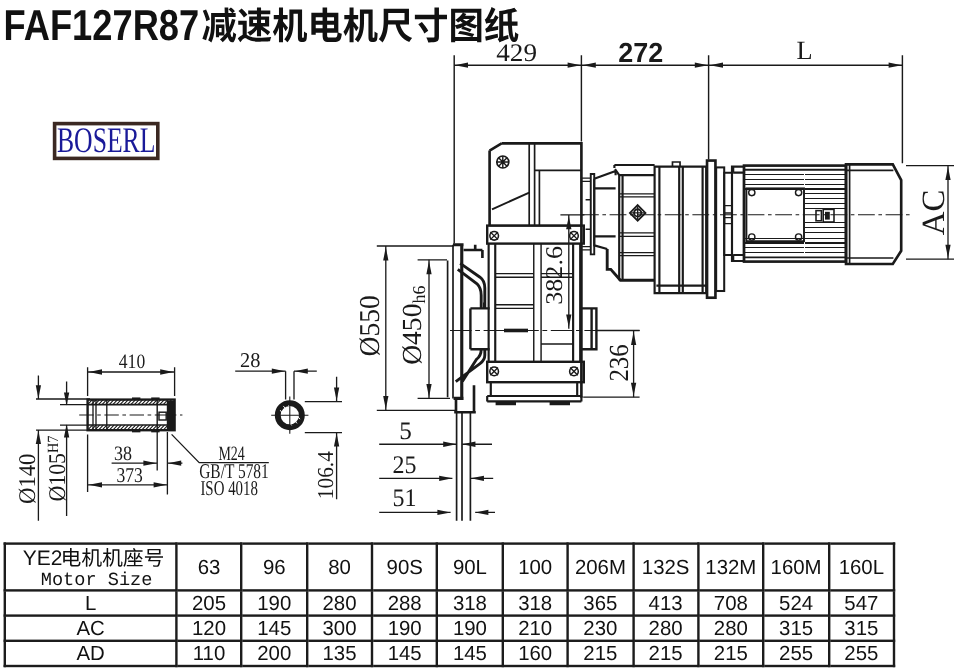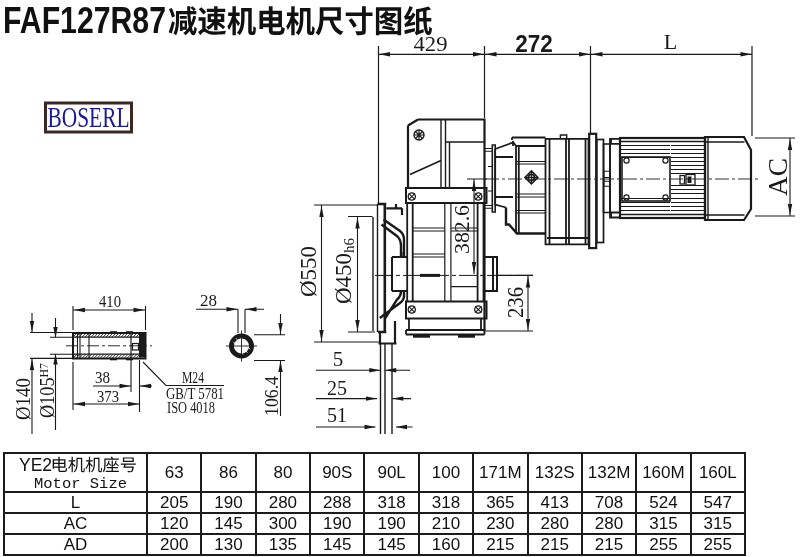--- a/index.html
+++ b/index.html
@@ -294,26 +294,26 @@
                 <path transform="translate(45.5,17) scale(0.017300,0.017000)" d="M452 -408V-264H204V-408ZM531 -408H788V-264H531ZM452 -478H204V-621H452ZM531 -478V-621H788V-478ZM126 -695V-129H204V-191H452V-85C452 32 485 63 597 63C622 63 791 63 818 63C925 63 949 10 962 -142C939 -148 907 -162 887 -176C880 -46 870 -13 814 -13C778 -13 632 -13 602 -13C542 -13 531 -25 531 -83V-191H865V-695H531V-838H452V-695Z"></path>
 <path transform="translate(62.8,17) scale(0.017300,0.017000)" d="M498 -783V-462C498 -307 484 -108 349 32C366 41 395 66 406 80C550 -68 571 -295 571 -462V-712H759V-68C759 18 765 36 782 51C797 64 819 70 839 70C852 70 875 70 890 70C911 70 929 66 943 56C958 46 966 29 971 0C975 -25 979 -99 979 -156C960 -162 937 -174 922 -188C921 -121 920 -68 917 -45C916 -22 913 -13 907 -7C903 -2 895 0 887 0C877 0 865 0 858 0C850 0 845 -2 840 -6C835 -10 833 -29 833 -62V-783ZM218 -840V-626H52V-554H208C172 -415 99 -259 28 -175C40 -157 59 -127 67 -107C123 -176 177 -289 218 -406V79H291V-380C330 -330 377 -268 397 -234L444 -296C421 -322 326 -429 291 -464V-554H439V-626H291V-840Z"></path>
 <path transform="translate(80.1,17) scale(0.017300,0.017000)" d="M498 -783V-462C498 -307 484 -108 349 32C366 41 395 66 406 80C550 -68 571 -295 571 -462V-712H759V-68C759 18 765 36 782 51C797 64 819 70 839 70C852 70 875 70 890 70C911 70 929 66 943 56C958 46 966 29 971 0C975 -25 979 -99 979 -156C960 -162 937 -174 922 -188C921 -121 920 -68 917 -45C916 -22 913 -13 907 -7C903 -2 895 0 887 0C877 0 865 0 858 0C850 0 845 -2 840 -6C835 -10 833 -29 833 -62V-783ZM218 -840V-626H52V-554H208C172 -415 99 -259 28 -175C40 -157 59 -127 67 -107C123 -176 177 -289 218 -406V79H291V-380C330 -330 377 -268 397 -234L444 -296C421 -322 326 -429 291 -464V-554H439V-626H291V-840Z"></path>
 <path transform="translate(97.4,17) scale(0.017300,0.017000)" d="M757 -606C736 -486 687 -391 606 -330V-623H533V-228H255V-161H533V-12H190V54H953V-12H606V-161H891V-228H606V-327C622 -316 648 -295 659 -284C701 -319 736 -362 764 -414C818 -367 875 -312 907 -276L952 -324C917 -363 849 -424 790 -472C805 -510 816 -552 824 -597ZM350 -606C329 -481 282 -378 198 -314C215 -304 244 -282 255 -271C299 -309 335 -357 363 -415C404 -375 447 -329 471 -297L516 -347C489 -382 435 -435 388 -476C401 -514 411 -554 418 -598ZM480 -823C498 -796 517 -764 533 -734H112V-456C112 -311 105 -109 27 35C45 43 77 64 91 77C173 -76 186 -302 186 -456V-664H949V-734H618C601 -769 575 -813 550 -847Z"></path>
 <path transform="translate(114.7,17) scale(0.017300,0.017000)" d="M260 -732H736V-596H260ZM185 -799V-530H815V-799ZM63 -440V-371H269C249 -309 224 -240 203 -191H727C708 -75 688 -19 663 1C651 9 639 10 615 10C587 10 514 9 444 2C458 23 468 52 470 74C539 78 605 79 639 77C678 76 702 70 726 50C763 18 788 -57 812 -225C814 -236 816 -259 816 -259H315L352 -371H933V-440Z"></path>
               </g>
     <text x="29" y="33.5" font-family="Liberation Mono" font-size="15.5" fill="#111">Motor Size</text>
   </svg>
           </td>
   <td>63</td>
-          <td>86</td>
+          <td>96</td>
           <td>80</td>
           <td>90S</td>
           <td>90L</td>
           <td>100</td>
-          <td>171M</td>
+          <td>206M</td>
           <td>132S</td>
           <td>132M</td>
           <td>160M</td>
           <td>160L</td>
         </tr>
 <tr>
           <td>L</td>
           <td>205</td>
           <td>190</td>
           <td>280</td>
@@ -335,22 +335,22 @@
           <td>190</td>
           <td>210</td>
           <td>230</td>
           <td>280</td>
           <td>280</td>
           <td>315</td>
           <td>315</td>
         </tr>
 <tr>
           <td>AD</td>
+          <td>110</td>
           <td>200</td>
-          <td>130</td>
           <td>135</td>
           <td>145</td>
           <td>145</td>
           <td>160</td>
           <td>215</td>
           <td>215</td>
           <td>215</td>
           <td>255</td>
           <td>255</td>
         </tr>

